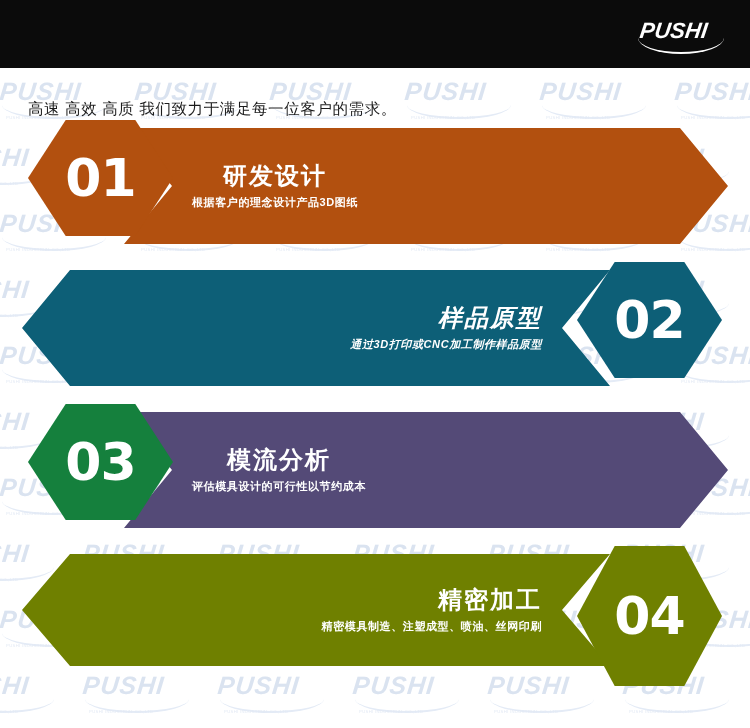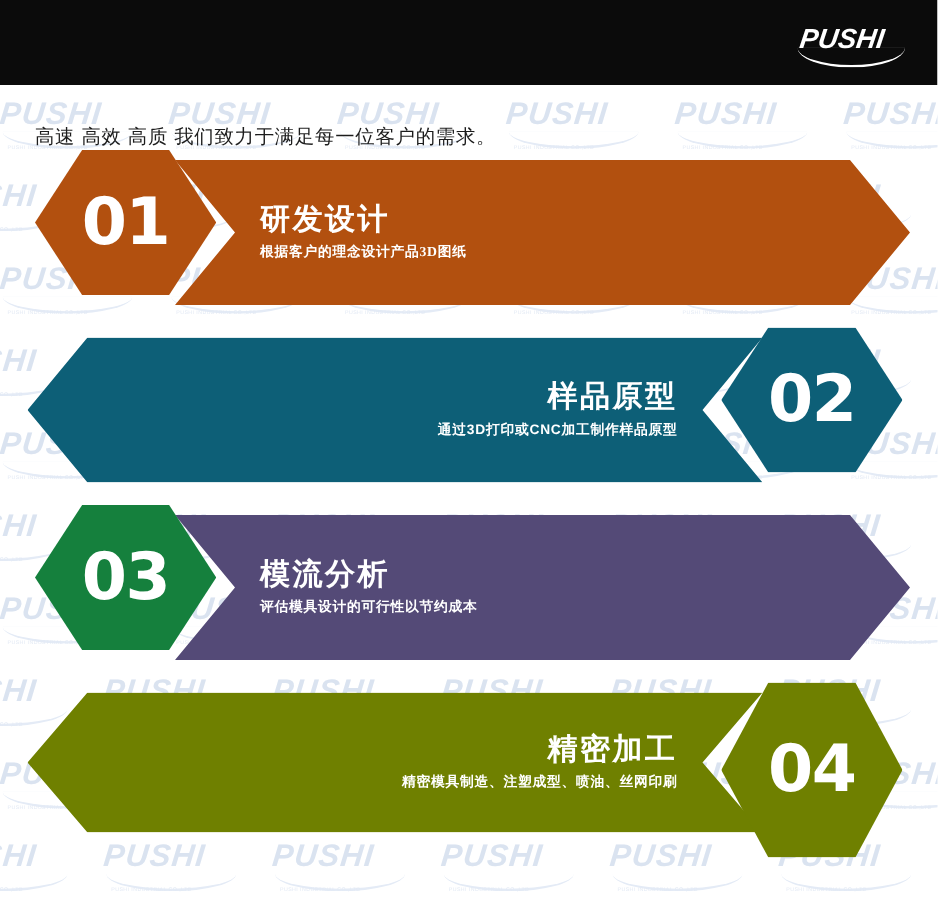--- a/index.html
+++ b/index.html
@@ -104,26 +104,25 @@
     letter-spacing:2px;line-height:1.25;
   }
   .row .bar-desc{
     color:#ffffff;font-size:11px;font-weight:bold;
     letter-spacing:.6px;line-height:1.4;margin-top:4px;
   }
 
   
   .row.left .badge{left:28px;}
   .row.left .bar{
-    left:140px;right:22px;
+    left:124px;right:22px;
     clip-path:polygon(0% 0%,100% 0%,100% 0%,calc(100% - 48px) 0%,100% 50%,calc(100% - 48px) 100%,0% 100%,48px 50%);
     padding-left:68px;
     align-items:flex-start;
-    text-align:left;
-    font-family:Liberation Serif, serif;
+    text-align:center;
   }
   
   .row.right .badge{right:28px;}
   .row.right .bar{
     right:140px;left:22px;
     clip-path:polygon(48px 0%,100% 0%,calc(100% - 48px) 50%,100% 100%,48px 100%,0% 50%);
     padding-right:68px;
     align-items:flex-end;
     text-align:right;
   }
@@ -479,21 +478,21 @@
         <div class="bar-inner">
           <div class="bar-title">研发设计</div>
           <div class="bar-desc">根据客户的理念设计产品3D图纸</div>
         </div>
       </div>
       <div class="badge" style="background: rgb(178, 80, 15);">
         <div class="badge-num">01</div>
       </div>
     </div>
     <div class="row right">
-      <div class="bar" style="background: rgb(13, 95, 119);">
+      <div class="bar" style="background: rgb(13, 95, 119); font-style: italic;">
         <div class="bar-inner">
           <div class="bar-title">样品原型</div>
           <div class="bar-desc">通过3D打印或CNC加工制作样品原型</div>
         </div>
       </div>
       <div class="badge" style="background: rgb(13, 95, 119);">
         <div class="badge-num">02</div>
       </div>
     </div>
     <div class="row left">

